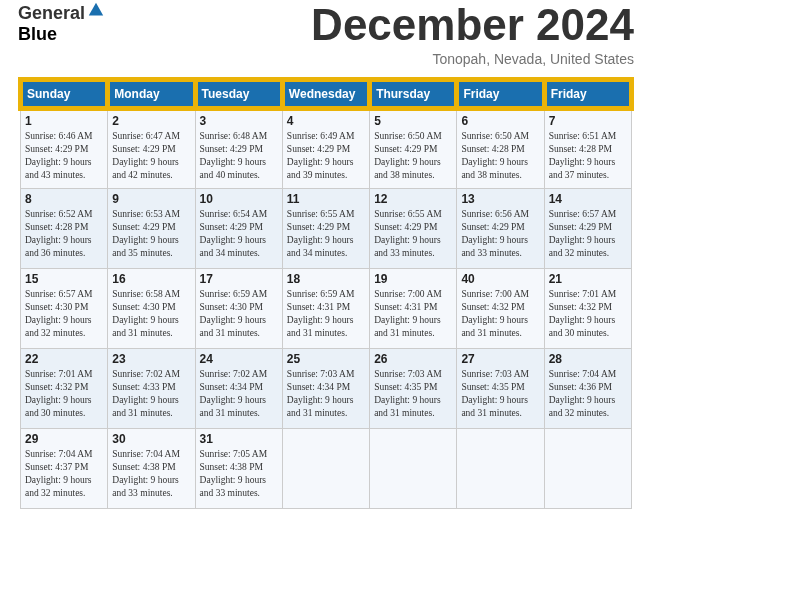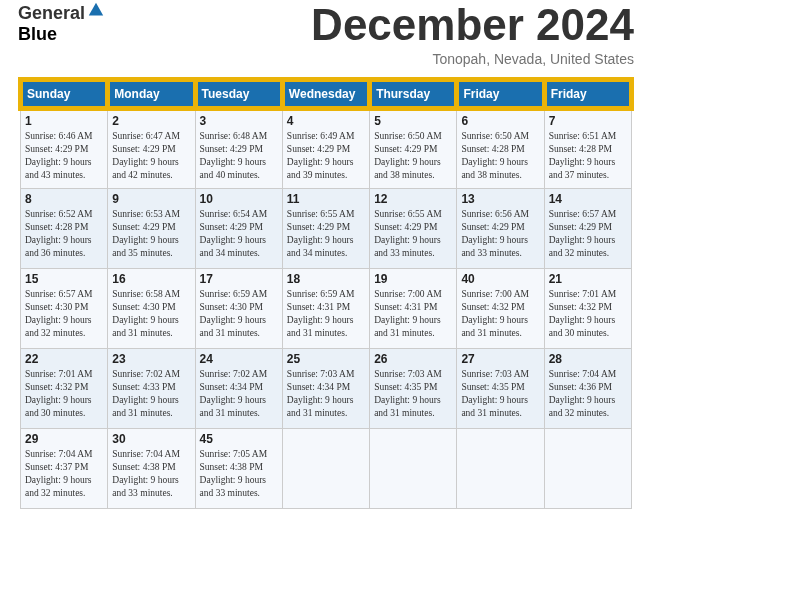--- a/index.html
+++ b/index.html
@@ -171,21 +171,21 @@
           <td><span class="day-num">23</span><span class="cell-text">Sunrise: 7:02 AM<br>Sunset: 4:33 PM<br>Daylight: 9 hours<br>and 31 minutes.</span></td>
           <td><span class="day-num">24</span><span class="cell-text">Sunrise: 7:02 AM<br>Sunset: 4:34 PM<br>Daylight: 9 hours<br>and 31 minutes.</span></td>
           <td><span class="day-num">25</span><span class="cell-text">Sunrise: 7:03 AM<br>Sunset: 4:34 PM<br>Daylight: 9 hours<br>and 31 minutes.</span></td>
           <td><span class="day-num">26</span><span class="cell-text">Sunrise: 7:03 AM<br>Sunset: 4:35 PM<br>Daylight: 9 hours<br>and 31 minutes.</span></td>
           <td><span class="day-num">27</span><span class="cell-text">Sunrise: 7:03 AM<br>Sunset: 4:35 PM<br>Daylight: 9 hours<br>and 31 minutes.</span></td>
           <td><span class="day-num">28</span><span class="cell-text">Sunrise: 7:04 AM<br>Sunset: 4:36 PM<br>Daylight: 9 hours<br>and 32 minutes.</span></td>
         </tr>
         <tr>
           <td><span class="day-num">29</span><span class="cell-text">Sunrise: 7:04 AM<br>Sunset: 4:37 PM<br>Daylight: 9 hours<br>and 32 minutes.</span></td>
           <td><span class="day-num">30</span><span class="cell-text">Sunrise: 7:04 AM<br>Sunset: 4:38 PM<br>Daylight: 9 hours<br>and 33 minutes.</span></td>
-          <td><span class="day-num">45</span><span class="cell-text">Sunrise: 7:05 AM<br>Sunset: 4:38 PM<br>Daylight: 9 hours<br>and 33 minutes.</span></td>
+          <td><span class="day-num">31</span><span class="cell-text">Sunrise: 7:05 AM<br>Sunset: 4:38 PM<br>Daylight: 9 hours<br>and 33 minutes.</span></td>
           <td class="empty-cell"></td>
           <td class="empty-cell"></td>
           <td class="empty-cell"></td>
           <td class="empty-cell"></td>
         </tr>
       </tbody>
   </table>
 </div>
 
 </body></html>

